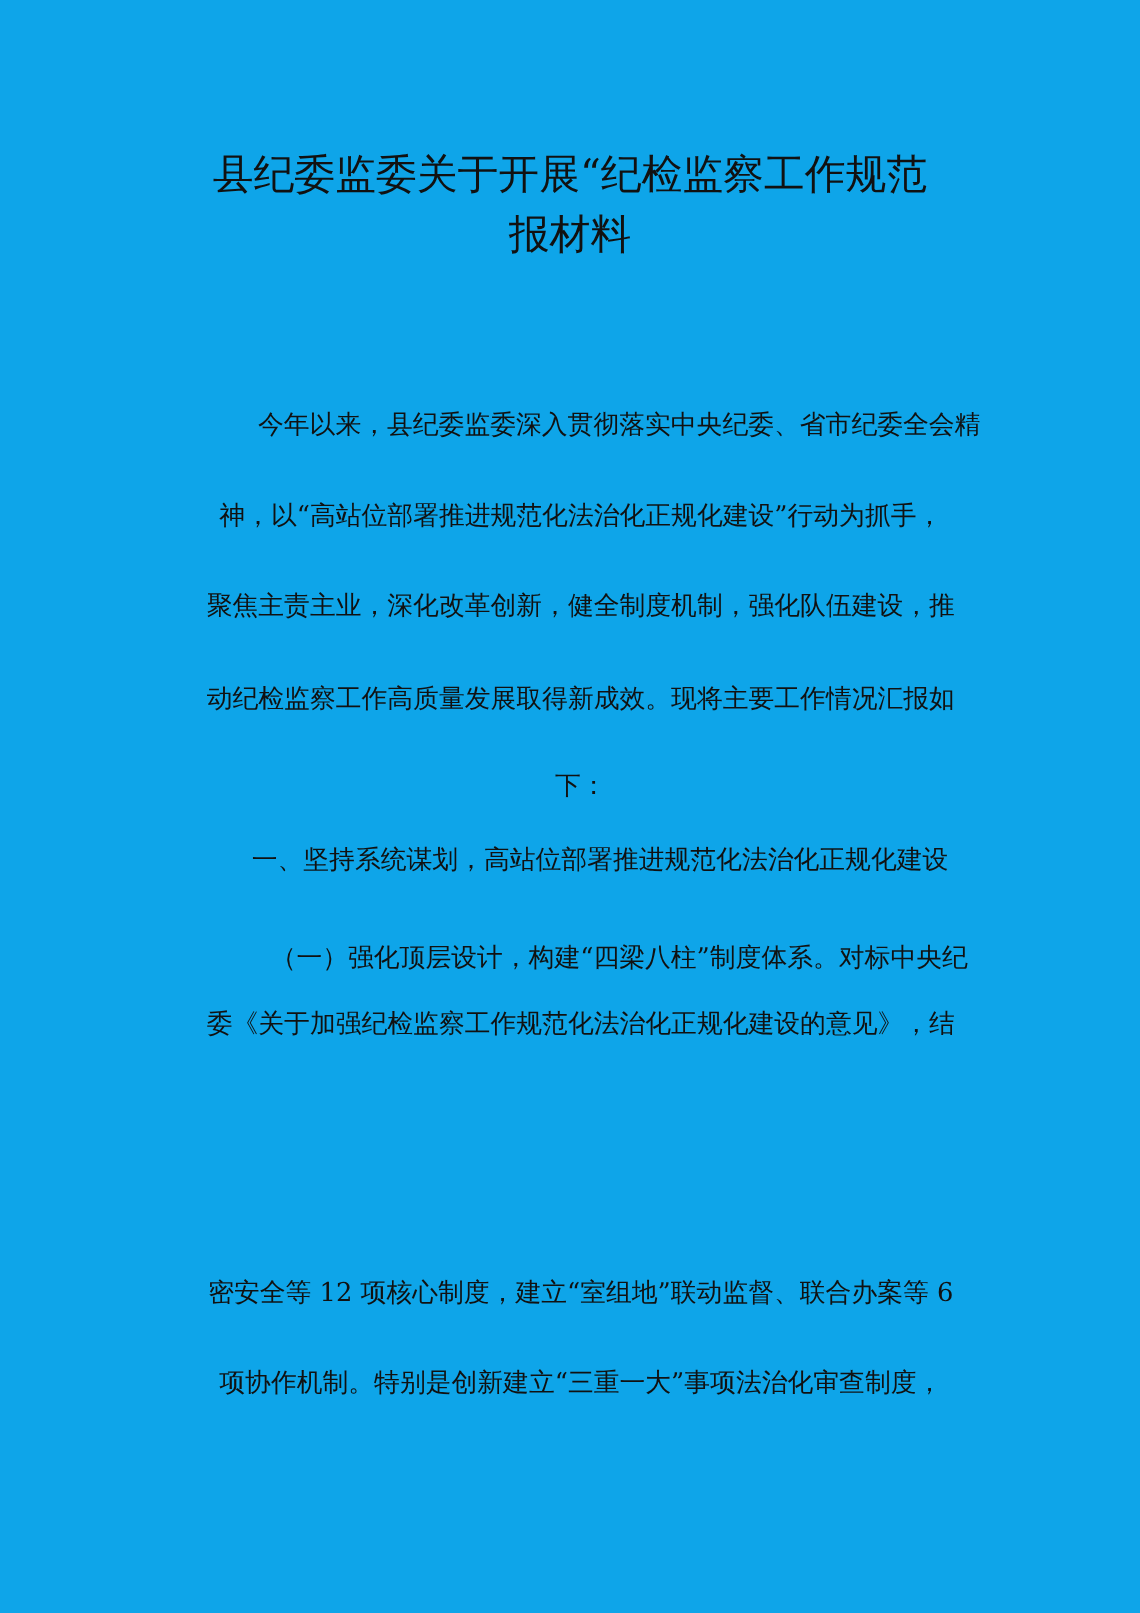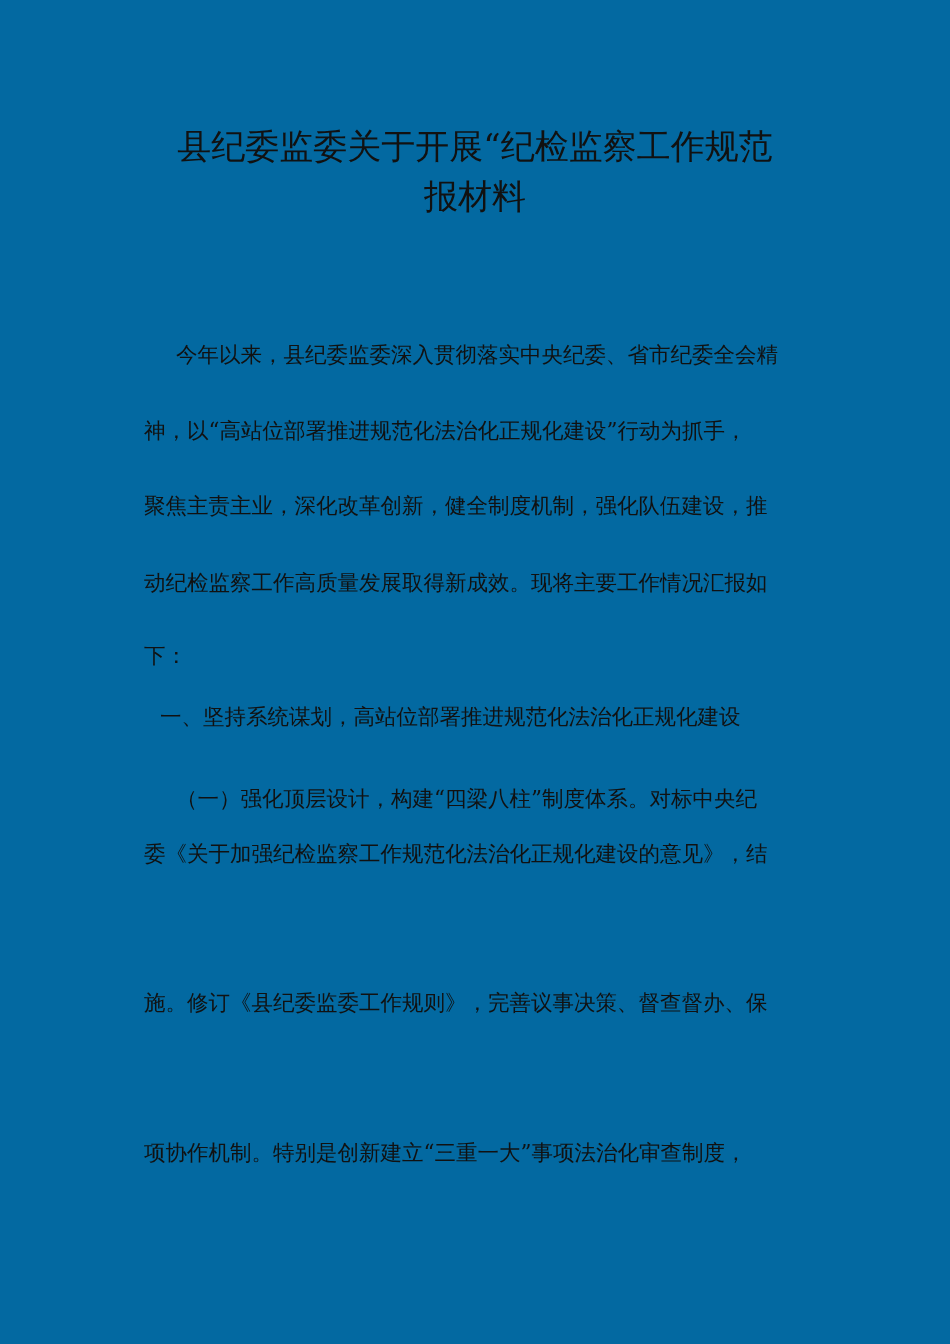--- a/index.html
+++ b/index.html
@@ -13,21 +13,21 @@
     position: relative;
     overflow: hidden;
     font-family: "DejaVu Serif", "Liberation Serif", serif;
     color: #111111;
   }
   .page {
     position: absolute;
     left: 0; top: 0;
     width: 950px;
     height: 1344px;
-    background: #0369a1;
+    background: #0ea5e9;
   }
   .title {
     position: absolute;
     left: 120px;
     width: 710px;
     text-align: center;
     font-size: 34px;
     line-height: 50px;
     top: 121px;
     color: #111;
@@ -36,20 +36,21 @@
   }
   .title .tline { display: block; white-space: nowrap; }
   .line {
     position: absolute;
     left: 144px;
     width: 680px;
     font-size: 21.5px;
     line-height: 30px;
     white-space: nowrap;
     color: #111;
+    text-align: center;
   }
   .indent { left: 176px; }
   .heading1 { left: 160px; }
 </style>
 </head>
 <body>
 
 <div class="page">
 
   <div class="title">
@@ -58,16 +59,16 @@
   </div>
 
   <div class="line indent" style="top:340px;">今年以来，县纪委监委深入贯彻落实中央纪委、省市纪委全会精</div>
   <div class="line" style="top:416px;">神，以“高站位部署推进规范化法治化正规化建设”行动为抓手，</div>
   <div class="line" style="top:491px;">聚焦主责主业，深化改革创新，健全制度机制，强化队伍建设，推</div>
   <div class="line" style="top:568px;">动纪检监察工作高质量发展取得新成效。现将主要工作情况汇报如</div>
   <div class="line" style="top:641px;">下：</div>
   <div class="line heading1" style="top:702px;">一、坚持系统谋划，高站位部署推进规范化法治化正规化建设</div>
   <div class="line indent" style="top:784px;">（一）强化顶层设计，构建“四梁八柱”制度体系。对标中央纪</div>
   <div class="line" style="top:839px;">委《关于加强纪检监察工作规范化法治化正规化建设的意见》，结</div>
-  <div class="line" style="top:988px;">施。修订《县纪委监委工作规则》，完善议事决策、督查督办、保</div>
+  <div class="line" style="top:1063px;">密安全等 12 项核心制度，建立“室组地”联动监督、联合办案等 6</div>
   <div class="line" style="top:1138px;">项协作机制。特别是创新建立“三重一大”事项法治化审查制度，</div>
 
 </div>
 
 </body></html>

